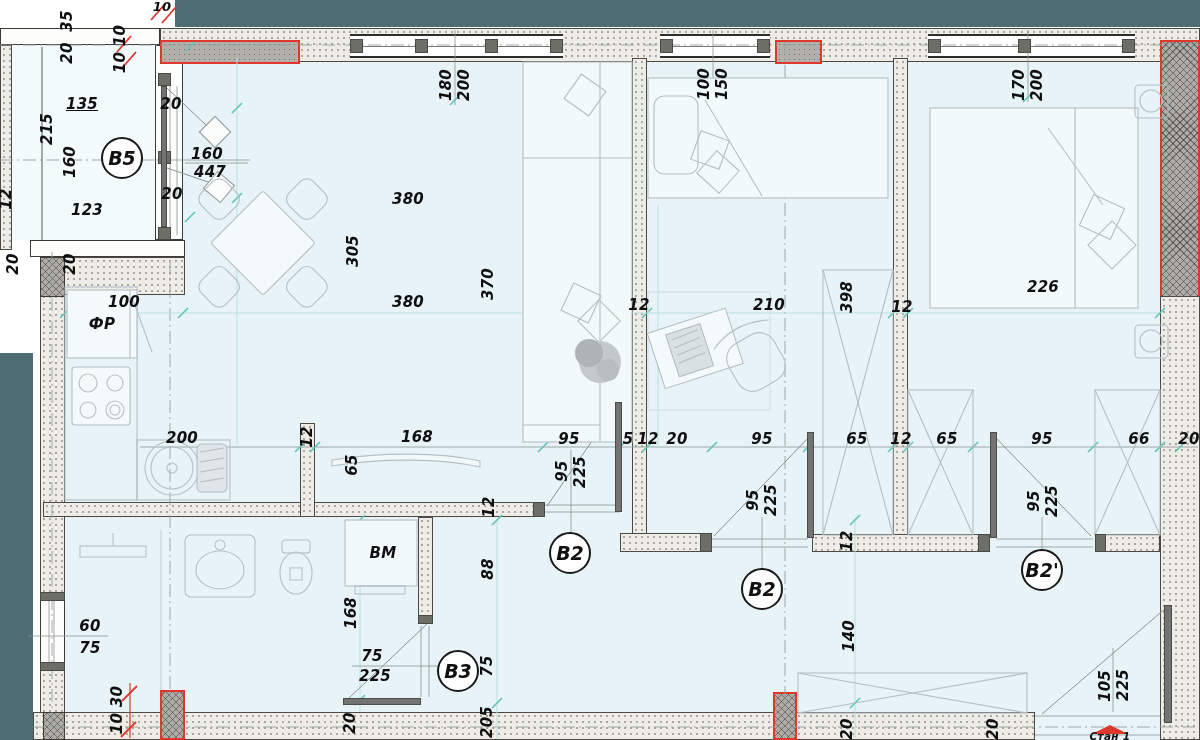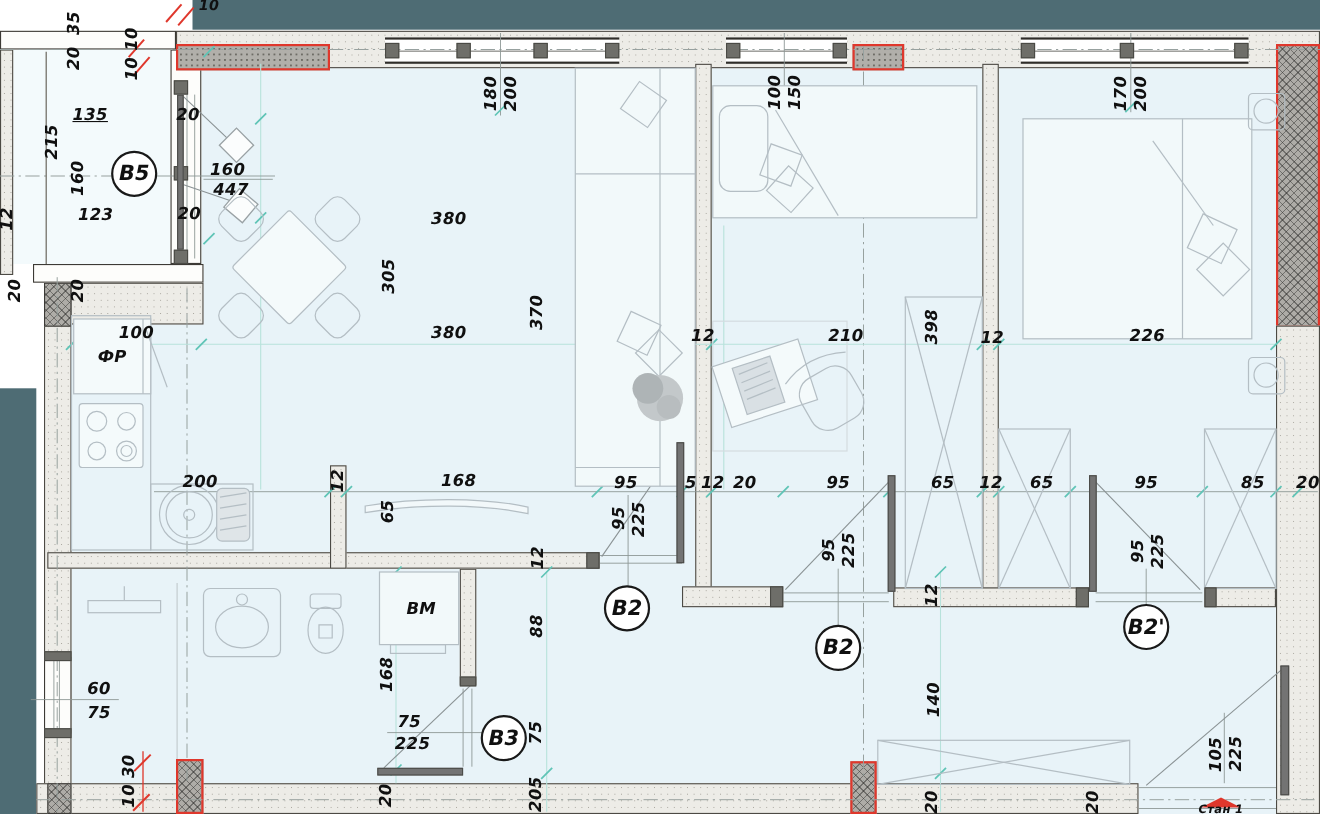--- a/index.html
+++ b/index.html
@@ -19,21 +19,21 @@
                        repeating-linear-gradient(-45deg,rgba(40,40,38,.45) 0 1px,transparent 1px 5px);}
   .redb{border:2px solid #df372c !important;}
   .ww{position:absolute;background:#fdfdfb;border:1px solid #3c3a35;box-sizing:border-box;}
   .winh{position:absolute;background:#fff;border-top:2px solid #2f2d29;border-bottom:2px solid #2f2d29;box-sizing:border-box;}
   .winh:after{content:"";position:absolute;left:0;right:0;top:50%;height:1px;background:#7a7a76;}
   .post{position:absolute;background:#6e6e69;border:1px solid #4a4a45;box-sizing:border-box;}
   .leaf{position:absolute;background:#737373;border:1px solid #4c4c49;box-sizing:border-box;}
   .lab{position:absolute;font:italic 700 15px "DejaVu Sans",sans-serif;color:#101010;
        white-space:nowrap;transform:translate(-50%,-50%);z-index:30;letter-spacing:.3px;}
   .lab.v{transform:translate(-50%,-50%) rotate(-90deg);}
-  .lab.sm{font-size:13px;margin-left:28px;}
+  .lab.sm{font-size:13px;}
   .lab.xs{font-size:10.5px;}
   .circle{position:absolute;width:38px;height:38px;background:#fff;border:2px solid #191919;
        border-radius:50%;display:flex;align-items:center;justify-content:center;
        font:italic 700 19px "DejaVu Sans",sans-serif;color:#101010;
        transform:translate(-50%,-50%);z-index:32;}
   svg.ov{position:absolute;left:0;top:0;z-index:20;pointer-events:none;}
   .z10{z-index:10}.z12{z-index:12}.z14{z-index:14}.z25{z-index:25}
 </style>
 </head>
 <body>
@@ -381,21 +381,21 @@
     </div>
 
   <div class="lab sm" style="left:162px;top:6px;">10</div>
   <div class="lab v" style="left:67px;top:21px;">35</div>
   <div class="lab v" style="left:67px;top:53px;">20</div>
   <div class="lab v" style="left:120px;top:49px;">10 10</div>
   <div class="lab" style="left:82px;top:104px;text-decoration:underline;">135</div>
   <div class="lab" style="left:171px;top:104px;">20</div>
   <div class="lab v" style="left:47px;top:129px;">215</div>
   <div class="lab v" style="left:70px;top:162px;">160</div>
-  <div class="lab" style="left:87px;top:195px;">123</div>
+  <div class="lab" style="left:87px;top:210px;">123</div>
   <div class="lab" style="left:172px;top:194px;">20</div>
   <div class="lab v" style="left:6px;top:199px;">12</div>
   <div class="lab v" style="left:13px;top:264px;">20</div>
   <div class="lab v" style="left:70px;top:264px;">20</div>
 
   <div class="lab" style="left:207px;top:154px;">160</div>
   <div class="lab" style="left:210px;top:172px;">447</div>
 
   <div class="lab v" style="left:446px;top:85px;">180</div>
   <div class="lab v" style="left:464px;top:85px;">200</div>
@@ -417,26 +417,26 @@
 
   <div class="lab" style="left:569px;top:439px;">95</div>
   <div class="lab" style="left:628px;top:439px;">5</div>
   <div class="lab" style="left:648px;top:439px;">12</div>
   <div class="lab" style="left:677px;top:439px;">20</div>
   <div class="lab" style="left:762px;top:439px;">95</div>
   <div class="lab" style="left:857px;top:439px;">65</div>
   <div class="lab" style="left:901px;top:439px;">12</div>
   <div class="lab" style="left:947px;top:439px;">65</div>
   <div class="lab" style="left:1042px;top:439px;">95</div>
-  <div class="lab" style="left:1139px;top:439px;">85</div>
+  <div class="lab" style="left:1139px;top:439px;">66</div>
   <div class="lab" style="left:1189px;top:439px;">20</div>
 
   <div class="lab" style="left:769px;top:305px;">210</div>
   <div class="lab v" style="left:847px;top:297px;">398</div>
-  <div class="lab" style="left:1043px;top:305px;">226</div>
+  <div class="lab" style="left:1043px;top:287px;">226</div>
   <div class="lab" style="left:639px;top:305px;">12</div>
   <div class="lab" style="left:902px;top:307px;">12</div>
 
   <div class="lab v" style="left:562px;top:471px;">95</div>
   <div class="lab v" style="left:580px;top:472px;">225</div>
   <div class="lab v" style="left:753px;top:500px;">95</div>
   <div class="lab v" style="left:771px;top:500px;">225</div>
   <div class="lab v" style="left:1034px;top:501px;">95</div>
   <div class="lab v" style="left:1052px;top:501px;">225</div>
   <div class="lab v" style="left:1105px;top:686px;">105</div>

